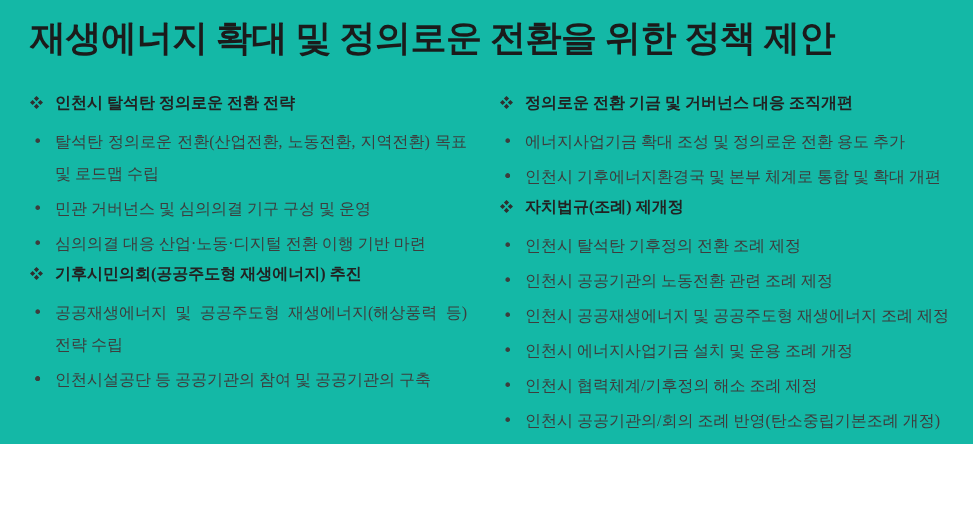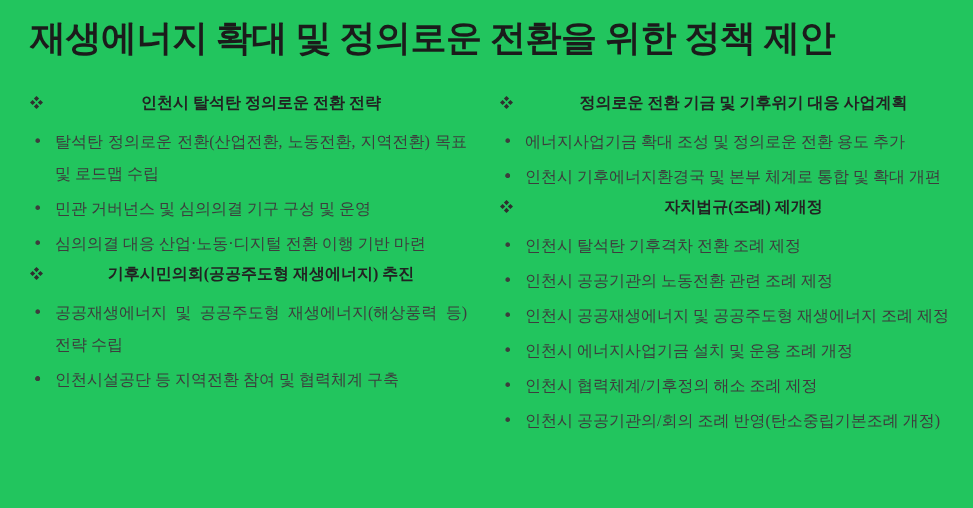--- a/index.html
+++ b/index.html
@@ -1,21 +1,21 @@
 <!DOCTYPE html>
 <html lang="ko"><head>
 <meta charset="utf-8">
 <style>
   html, body { margin:0; padding:0; background:#ffffff; }
   .page {
     position:relative;
-    width:973px; height:508px;
+    width:973px; height:444px;
     box-sizing:border-box;
     padding:14px 8px 0 30px;
-    background:#22c55e;
+    background:#14b8a6;
     overflow:hidden;
     font-family:"Liberation Serif","DejaVu Serif",serif;
   }
   .title {
     margin:0;
     font-size:36px;
     line-height:48px;
     font-weight:bold;
     letter-spacing:-0.5px;
     color:#1b1b1b;
@@ -25,21 +25,20 @@
   .col-left  { width:437px; }
   .col-right { width:462px; margin-left:33px; }
   .sec + .sec { }
   .sec-head {
     position:relative;
     padding-left:25px;
     font-size:16px;
     line-height:22px;
     font-weight:bold;
     color:#222222;
-    text-align:center;
   }
   .marker {
     position:absolute; left:0; top:4px;
     width:13px; height:13px;
     display:inline-block;
     line-height:0;
   }
   .marker svg { display:block; }
   .items { list-style:none; margin:12px 0 0 0; padding:0; }
   .item {
@@ -109,37 +108,37 @@
             <span>공공재생에너지 및 공공주도형 재생에너지(해상풍력 등) 전략 수립</span>
           </li>
           <li class="item">
             <span class="dot">•</span>
           </li>
           <li class="item">
             <span class="dot">•</span>
           </li>
           <li class="item">
             <span class="dot">•</span>
-            <span>인천시설공단 등 지역전환 참여 및 협력체계 구축</span>
+            <span>인천시설공단 등 공공기관의 참여 및 공공기관의 구축</span>
           </li>
         </ul>
       </section>
 
     </div>
 
     <div class="col col-right">
 
       <section class="sec">
         <div class="sec-head">
           <span class="marker">
               <svg viewBox="0 0 12 12" width="13" height="13" aria-hidden="true">
                 <path d="M6 0 L8.4 2.4 L6 4.8 L3.6 2.4 Z M9.6 3.6 L12 6 L9.6 8.4 L7.2 6 Z M6 7.2 L8.4 9.6 L6 12 L3.6 9.6 Z M2.4 3.6 L4.8 6 L2.4 8.4 L0 6 Z" fill="#2f2f2f"></path>
               </svg>
             </span>
-          <span>정의로운 전환 기금 및 기후위기 대응 사업계획</span>
+          <span>정의로운 전환 기금 및 거버넌스 대응 조직개편</span>
         </div>
         <ul class="items">
           <li class="item">
             <span class="dot">•</span>
             <span>에너지사업기금 확대 조성 및 정의로운 전환 용도 추가</span>
           </li>
           <li class="item">
             <span class="dot">•</span>
           </li>
           <li class="item">
@@ -154,21 +153,21 @@
           <span class="marker">
               <svg viewBox="0 0 12 12" width="13" height="13" aria-hidden="true">
                 <path d="M6 0 L8.4 2.4 L6 4.8 L3.6 2.4 Z M9.6 3.6 L12 6 L9.6 8.4 L7.2 6 Z M6 7.2 L8.4 9.6 L6 12 L3.6 9.6 Z M2.4 3.6 L4.8 6 L2.4 8.4 L0 6 Z" fill="#2f2f2f"></path>
               </svg>
             </span>
           <span>자치법규(조례) 제개정</span>
         </div>
         <ul class="items">
           <li class="item">
             <span class="dot">•</span>
-            <span>인천시 탈석탄 기후격차 전환 조례 제정</span>
+            <span>인천시 탈석탄 기후정의 전환 조례 제정</span>
           </li>
           <li class="item">
             <span class="dot">•</span>
             <span>인천시 공공기관의 노동전환 관련 조례 제정</span>
           </li>
           <li class="item">
             <span class="dot">•</span>
             <span>인천시 공공재생에너지 및 공공주도형 재생에너지 조례 제정</span>
           </li>
           <li class="item">

